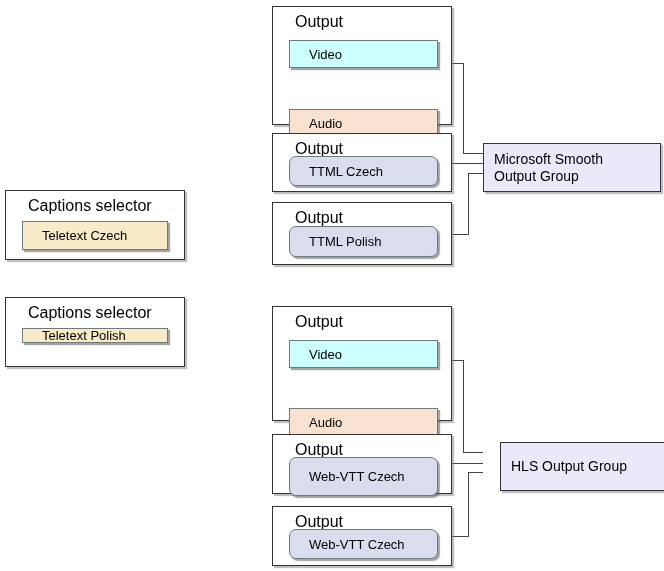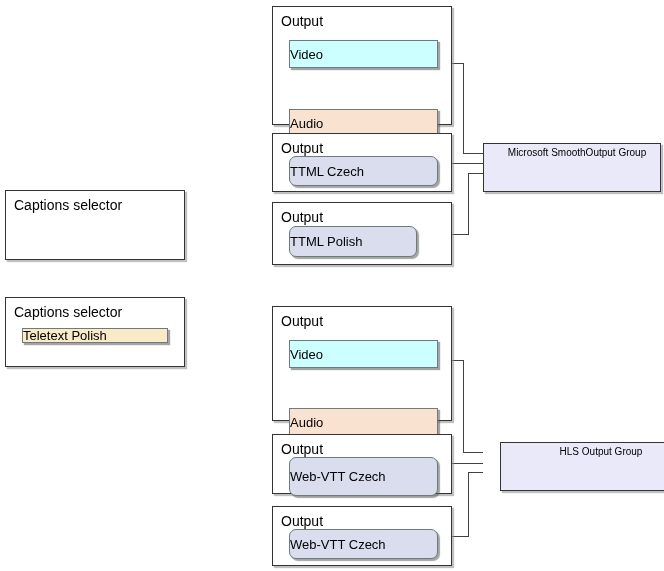--- a/index.html
+++ b/index.html
@@ -33,52 +33,52 @@
   .box {
     position: absolute;
     box-sizing: border-box;
     background: #ffffff;
     border: 1px solid var(--outer-border, #333333);
     box-shadow: 2px 2px 1px rgba(140,140,140,0.55);
     z-index: 1;
   }
   .box-title {
     position: absolute;
-    left: 8px;
+    left: 22px;
     top: 7px;
-    font-size: 14px;
+    font-size: 16px;
     line-height: 15px;
     white-space: nowrap;
   }
   .chip {
     position: absolute;
     box-sizing: border-box;
     border: 1px solid var(--chip-border, #6e7b7e);
     box-shadow: 2px 2px 1px rgba(90,90,90,0.55);
     display: flex;
     align-items: center;
-    padding-left: 0;
+    padding-left: 19px;
     font-size: 13px;
     white-space: nowrap;
   }
   .chip.captions { background: var(--captions-fill, #faebc8); }
   .chip.video    { background: var(--video-fill, #ccffff); }
   .chip.audio    { background: var(--audio-fill, #f9e2d0); margin-top: 28px; }
   .chip.track    { background: var(--track-fill, #d9ddee); border-radius: 7px; }
   .group-box {
     position: absolute;
     box-sizing: border-box;
     background: var(--group-fill, #e9e9f9);
     border: 1px solid var(--outer-border, #333333);
     box-shadow: 2px 2px 1px rgba(140,140,140,0.55);
     display: flex;
-    flex-direction: row;
+    flex-direction: column;
     justify-content: center;
     padding-left: 10px;
-    font-size: 10px;
+    font-size: 14px;
     line-height: 17px;
     z-index: 1;
     white-space: nowrap;
   }
 </style>
 </head>
 <body>
 
 <div class="canvas">
 
@@ -86,41 +86,42 @@
     <polyline points="452,63 463,63 463,153 483,153"></polyline>
     <line x1="452" y1="163" x2="483" y2="163"></line>
     <polyline points="452,234 468,234 468,173 483,173"></polyline>
     <polyline points="452,360 463,360 463,452 483,452"></polyline>
     <line x1="452" y1="463" x2="483" y2="463"></line>
     <polyline points="452,536 468,536 468,472 483,472"></polyline>
   </svg>
 
   <div class="box" style="left:5px; top:190px; width:180px; height:70px">
     <div class="box-title">Captions selector</div>
+    <div class="chip captions" style="left:16px; top:30px; width:146px; height:29px">Teletext Czech</div>
   </div>
 
   <div class="box" style="left:5px; top:297px; width:180px; height:70px">
     <div class="box-title">Captions selector</div>
     <div class="chip captions" style="left:16px; top:30px; width:146px; height:15px">Teletext Polish</div>
   </div>
 
   <div class="box" style="left:272px; top:6px; width:180px; height:119px">
     <div class="box-title">Output</div>
     <div class="chip video" style="left:16px; top:33px; width:149px; height:28px">Video</div>
     <div class="chip audio" style="left:16px; top:74px; width:149px; height:28px">Audio</div>
   </div>
 
   <div class="box" style="left:272px; top:133px; width:180px; height:59px">
     <div class="box-title">Output</div>
     <div class="chip track" style="left:16px; top:22px; width:149px; height:30px">TTML Czech</div>
   </div>
 
   <div class="box" style="left:272px; top:202px; width:180px; height:63px">
     <div class="box-title">Output</div>
-    <div class="chip track" style="left:16px; top:23px; width:128px; height:31px">TTML Polish</div>
+    <div class="chip track" style="left:16px; top:23px; width:149px; height:31px">TTML Polish</div>
   </div>
 
   <div class="box" style="left:272px; top:306px; width:180px; height:115px">
     <div class="box-title">Output</div>
     <div class="chip video" style="left:16px; top:33px; width:149px; height:28px">Video</div>
     <div class="chip audio" style="left:16px; top:73px; width:149px; height:29px">Audio</div>
   </div>
 
   <div class="box" style="left:272px; top:434px; width:180px; height:60px">
     <div class="box-title">Output</div>

